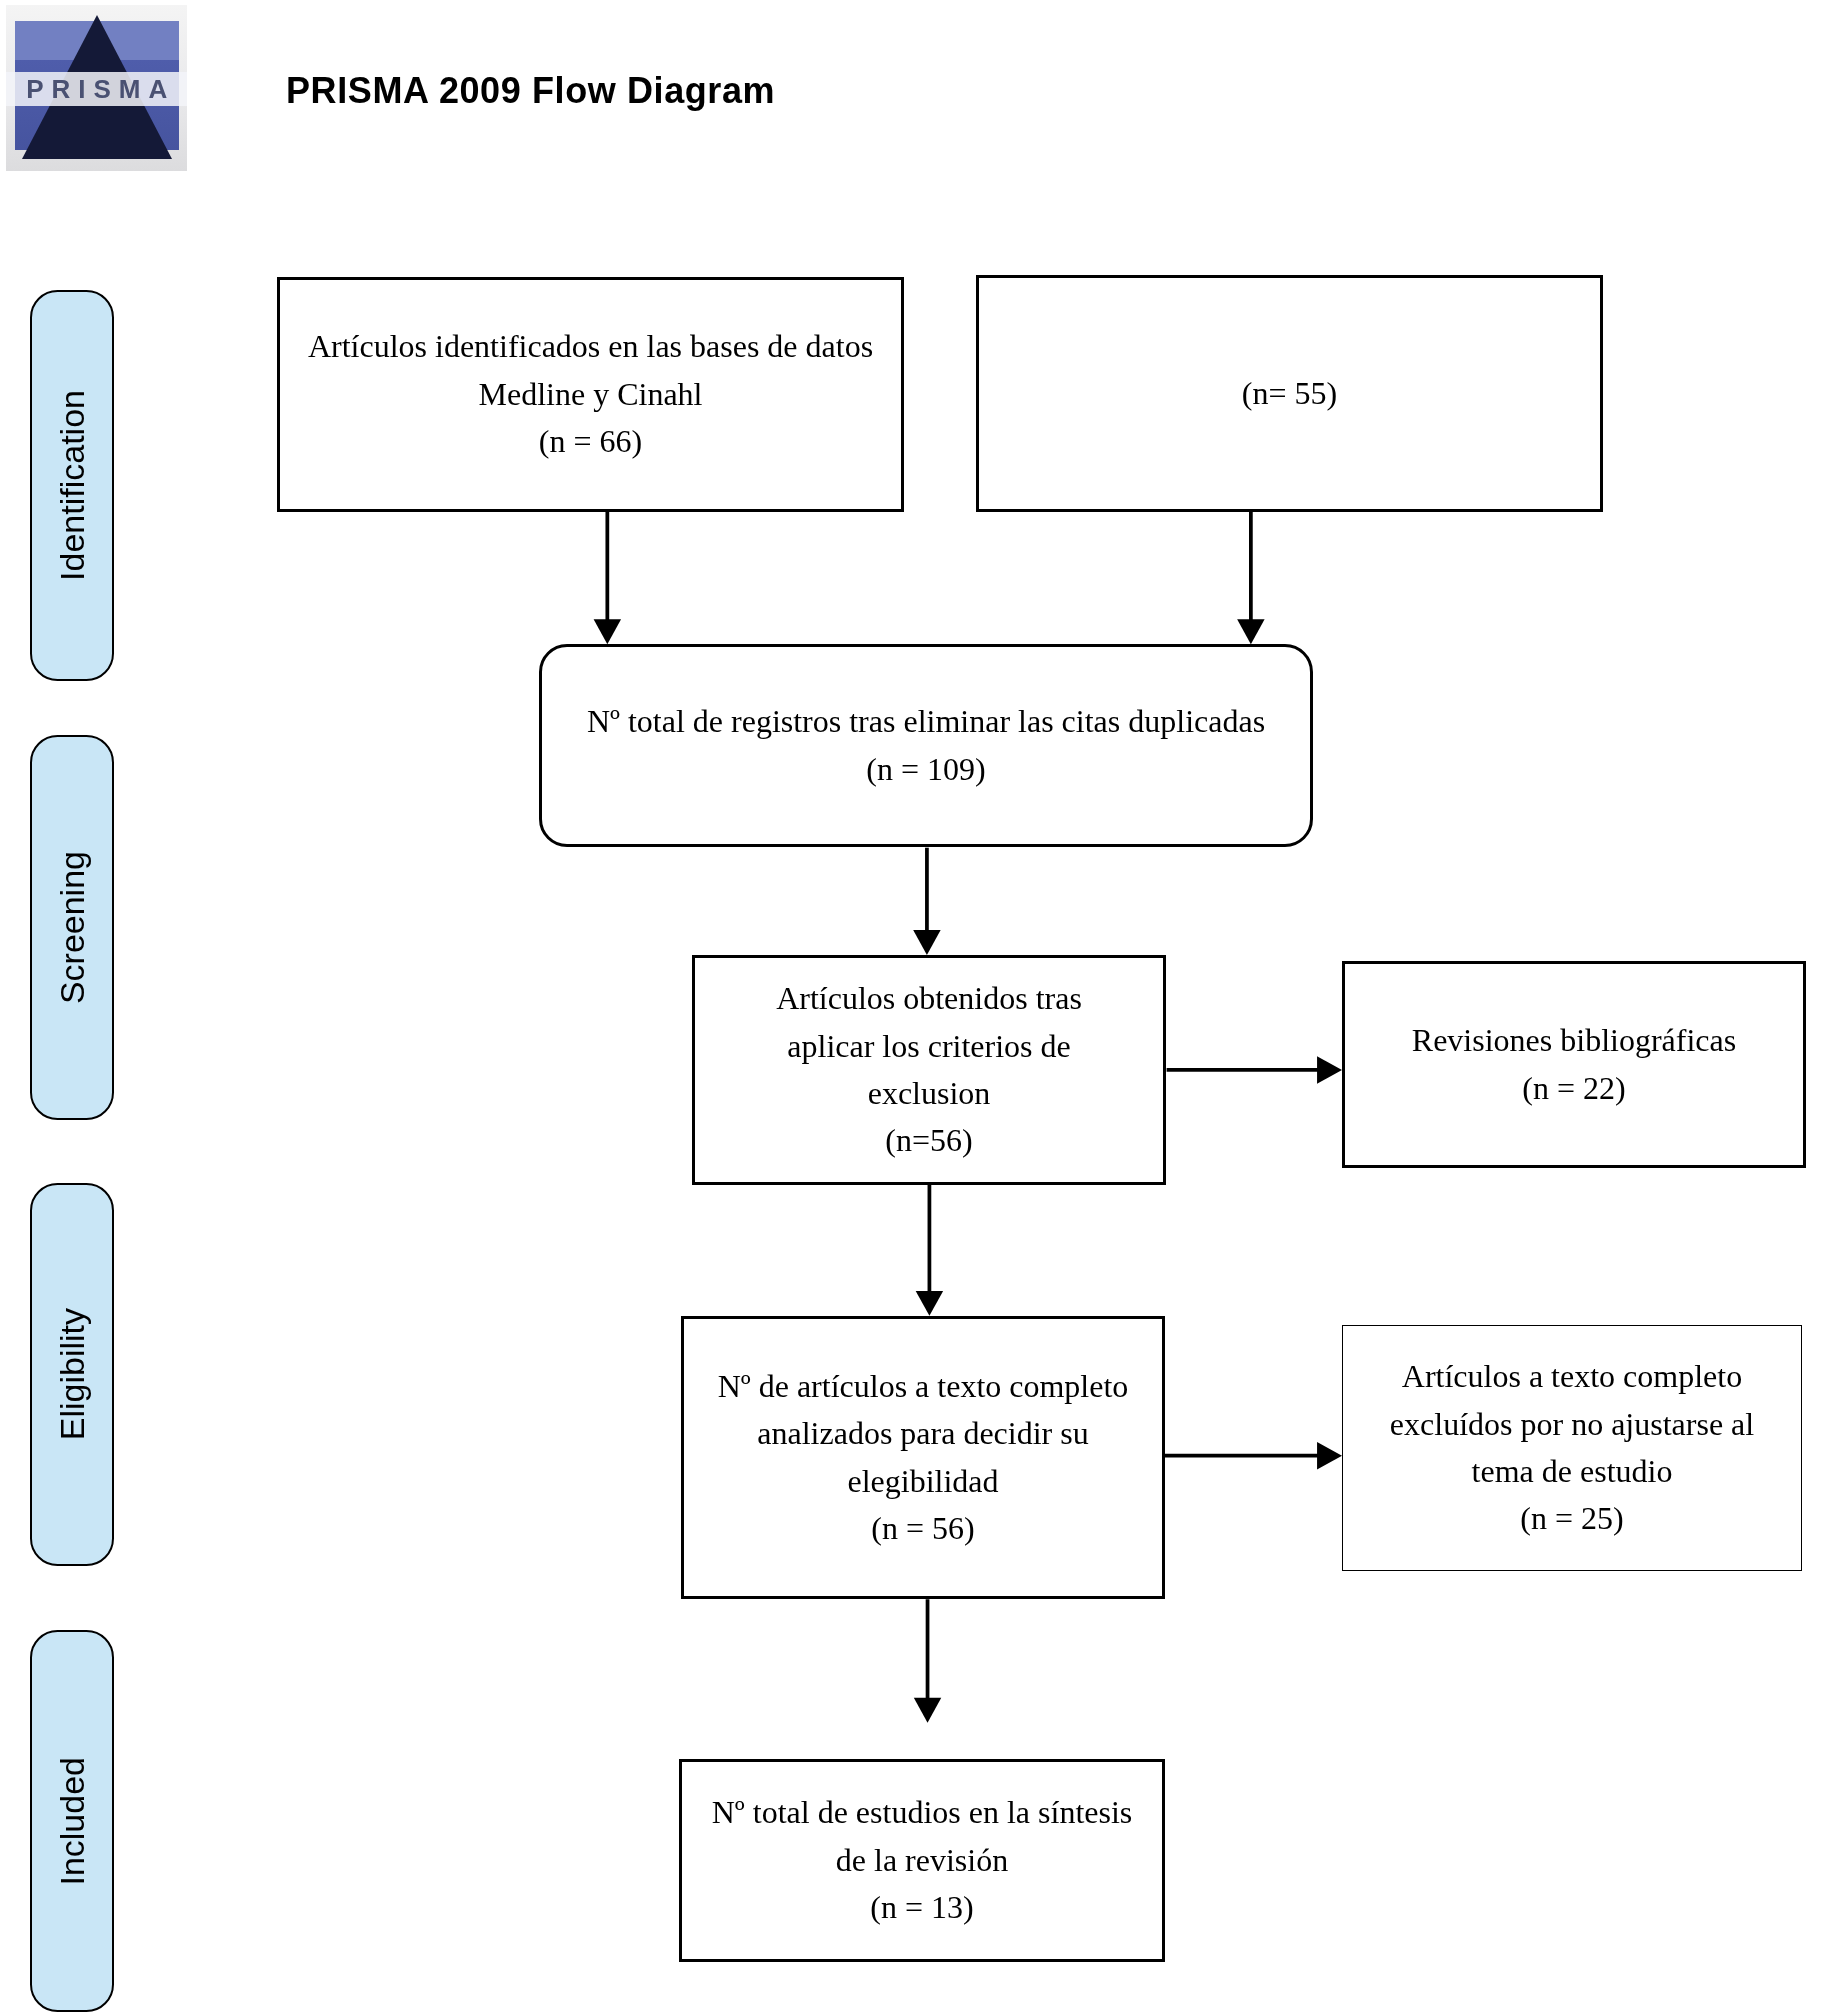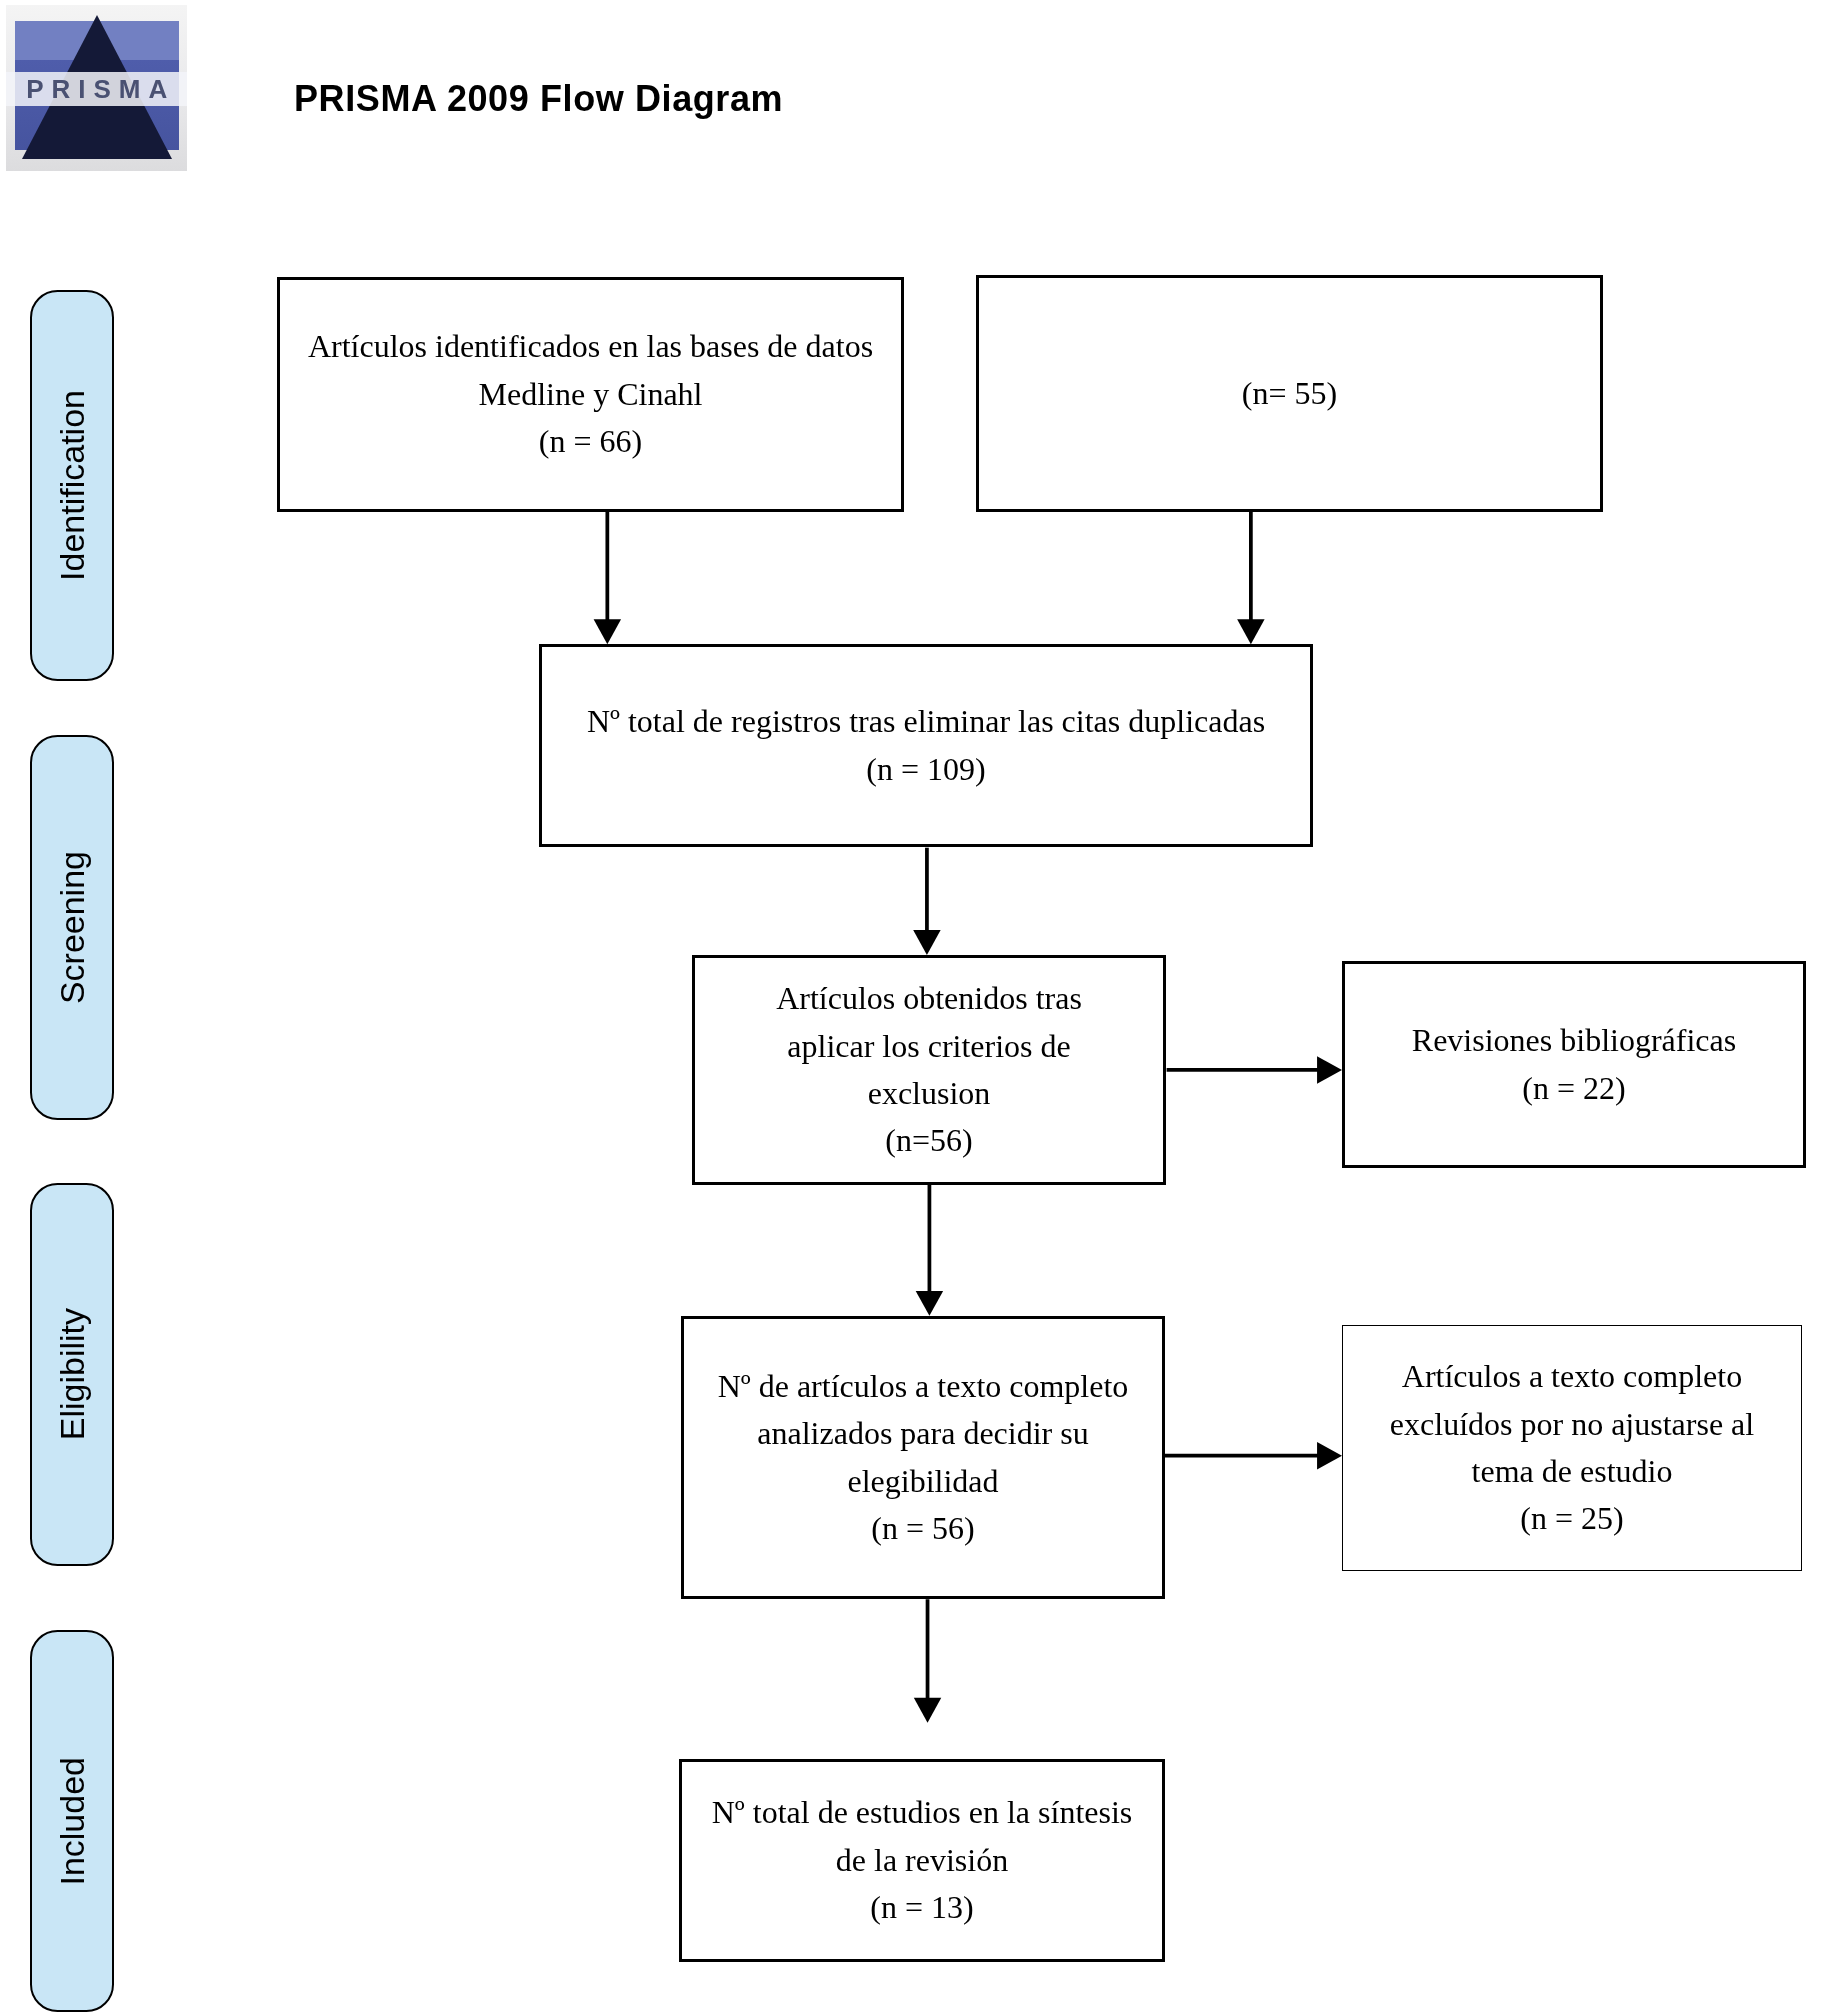--- a/index.html
+++ b/index.html
@@ -12,42 +12,42 @@
   .logo-blue{position:absolute;left:8.7px;top:16px;width:164px;height:129px;
         background:linear-gradient(180deg,#7280c2 0%,#7280c2 30%,#4f5dab 30%,#46549f 100%);}
   .logo-pyramid{position:absolute;left:15.6px;top:10px;width:0;height:0;
         border-left:75px solid transparent;border-right:75px solid transparent;
         border-bottom:144px solid #141937;}
   .logo-band{position:absolute;left:0;right:0;top:67px;height:34px;
         background:rgba(243,245,249,0.85);display:flex;align-items:center;justify-content:center;}
   .logo-band span{font-size:26px;font-weight:700;color:#4a5172;letter-spacing:8px;padding-left:8px;}
 
   
-  .title{position:absolute;left:286px;top:70px;margin:8px;font-size:36px;font-weight:600;
+  .title{position:absolute;left:286px;top:70px;margin:0;font-size:36px;font-weight:600;
          color:#000;letter-spacing:0.6px;white-space:nowrap;}
 
   
   .stage{position:absolute;left:30px;width:84px;background:#C9E6F6;border:2.5px solid #000;
          border-radius:27.5px;display:flex;align-items:center;justify-content:center;box-sizing:border-box;}
   .stage span{writing-mode:vertical-rl;transform:rotate(180deg);font-size:34px;color:#000;}
   #stage-identification{top:290px;height:391px;}
   #stage-screening{top:735px;height:385px;}
   #stage-eligibility{top:1183px;height:383px;}
   #stage-included{top:1630px;height:382px;}
 
   
   .fbox{position:absolute;background:#fff;border:3.1px solid #000;box-sizing:border-box;
         display:flex;flex-direction:column;align-items:center;justify-content:center;
         text-align:center;font-size:32px;line-height:1.48;color:#000;font-family:Liberation Serif, serif;}
   .fbox .label{white-space:pre-wrap;}
   #box-identified-db{left:277px;top:277px;width:627px;height:235px;}
   #box-identified-db .label{max-width:574px;}
   #box-identified-pubmed{left:976px;top:275px;width:627px;height:237px;}
   #box-identified-pubmed .label{max-width:462px;}
-  #box-deduplicated{left:539px;top:644px;width:774px;height:203px;}
+  #box-deduplicated{left:539px;top:644px;width:774px;height:203px;border-radius:28px;}
   #box-deduplicated .label{max-width:718px;}
   #box-after-exclusion{left:692px;top:955px;width:474px;height:230px;}
   #box-after-exclusion .label{max-width:400px;}
   #box-bibliographic-reviews{left:1342px;top:961px;width:464px;height:207px;}
   #box-fulltext-assessed{left:681px;top:1316px;width:484px;height:283px;}
   #box-fulltext-assessed .label{max-width:424px;}
   #box-fulltext-excluded{left:1342px;top:1325px;width:460px;height:246px;border-width:1.9px;}
   #box-fulltext-excluded .label{max-width:424px;}
   #box-included-synthesis{left:679px;top:1723px;width:486px;height:203px;margin-top:36px;}
   #box-included-synthesis .label{max-width:424px;}

